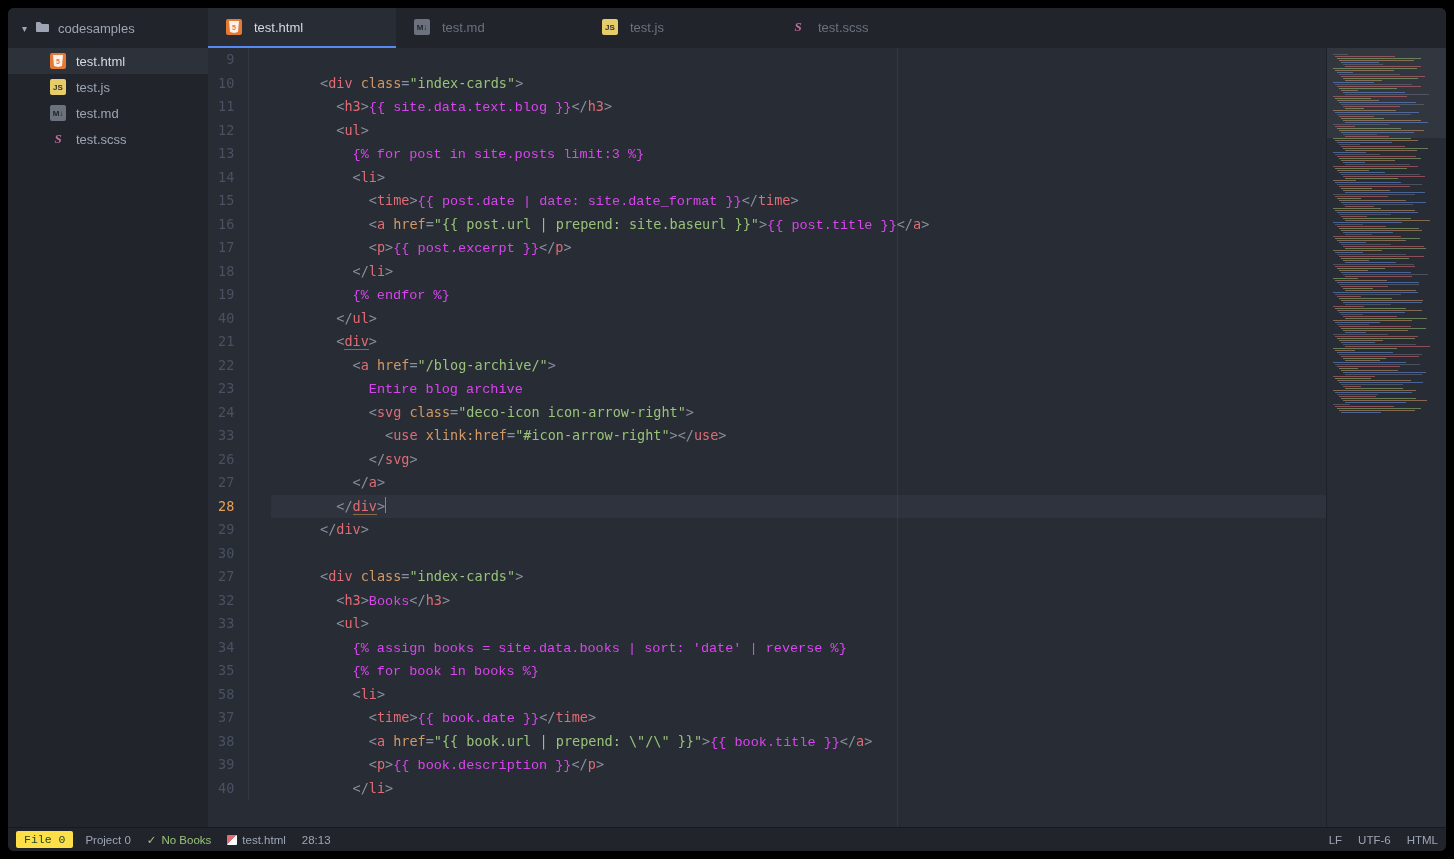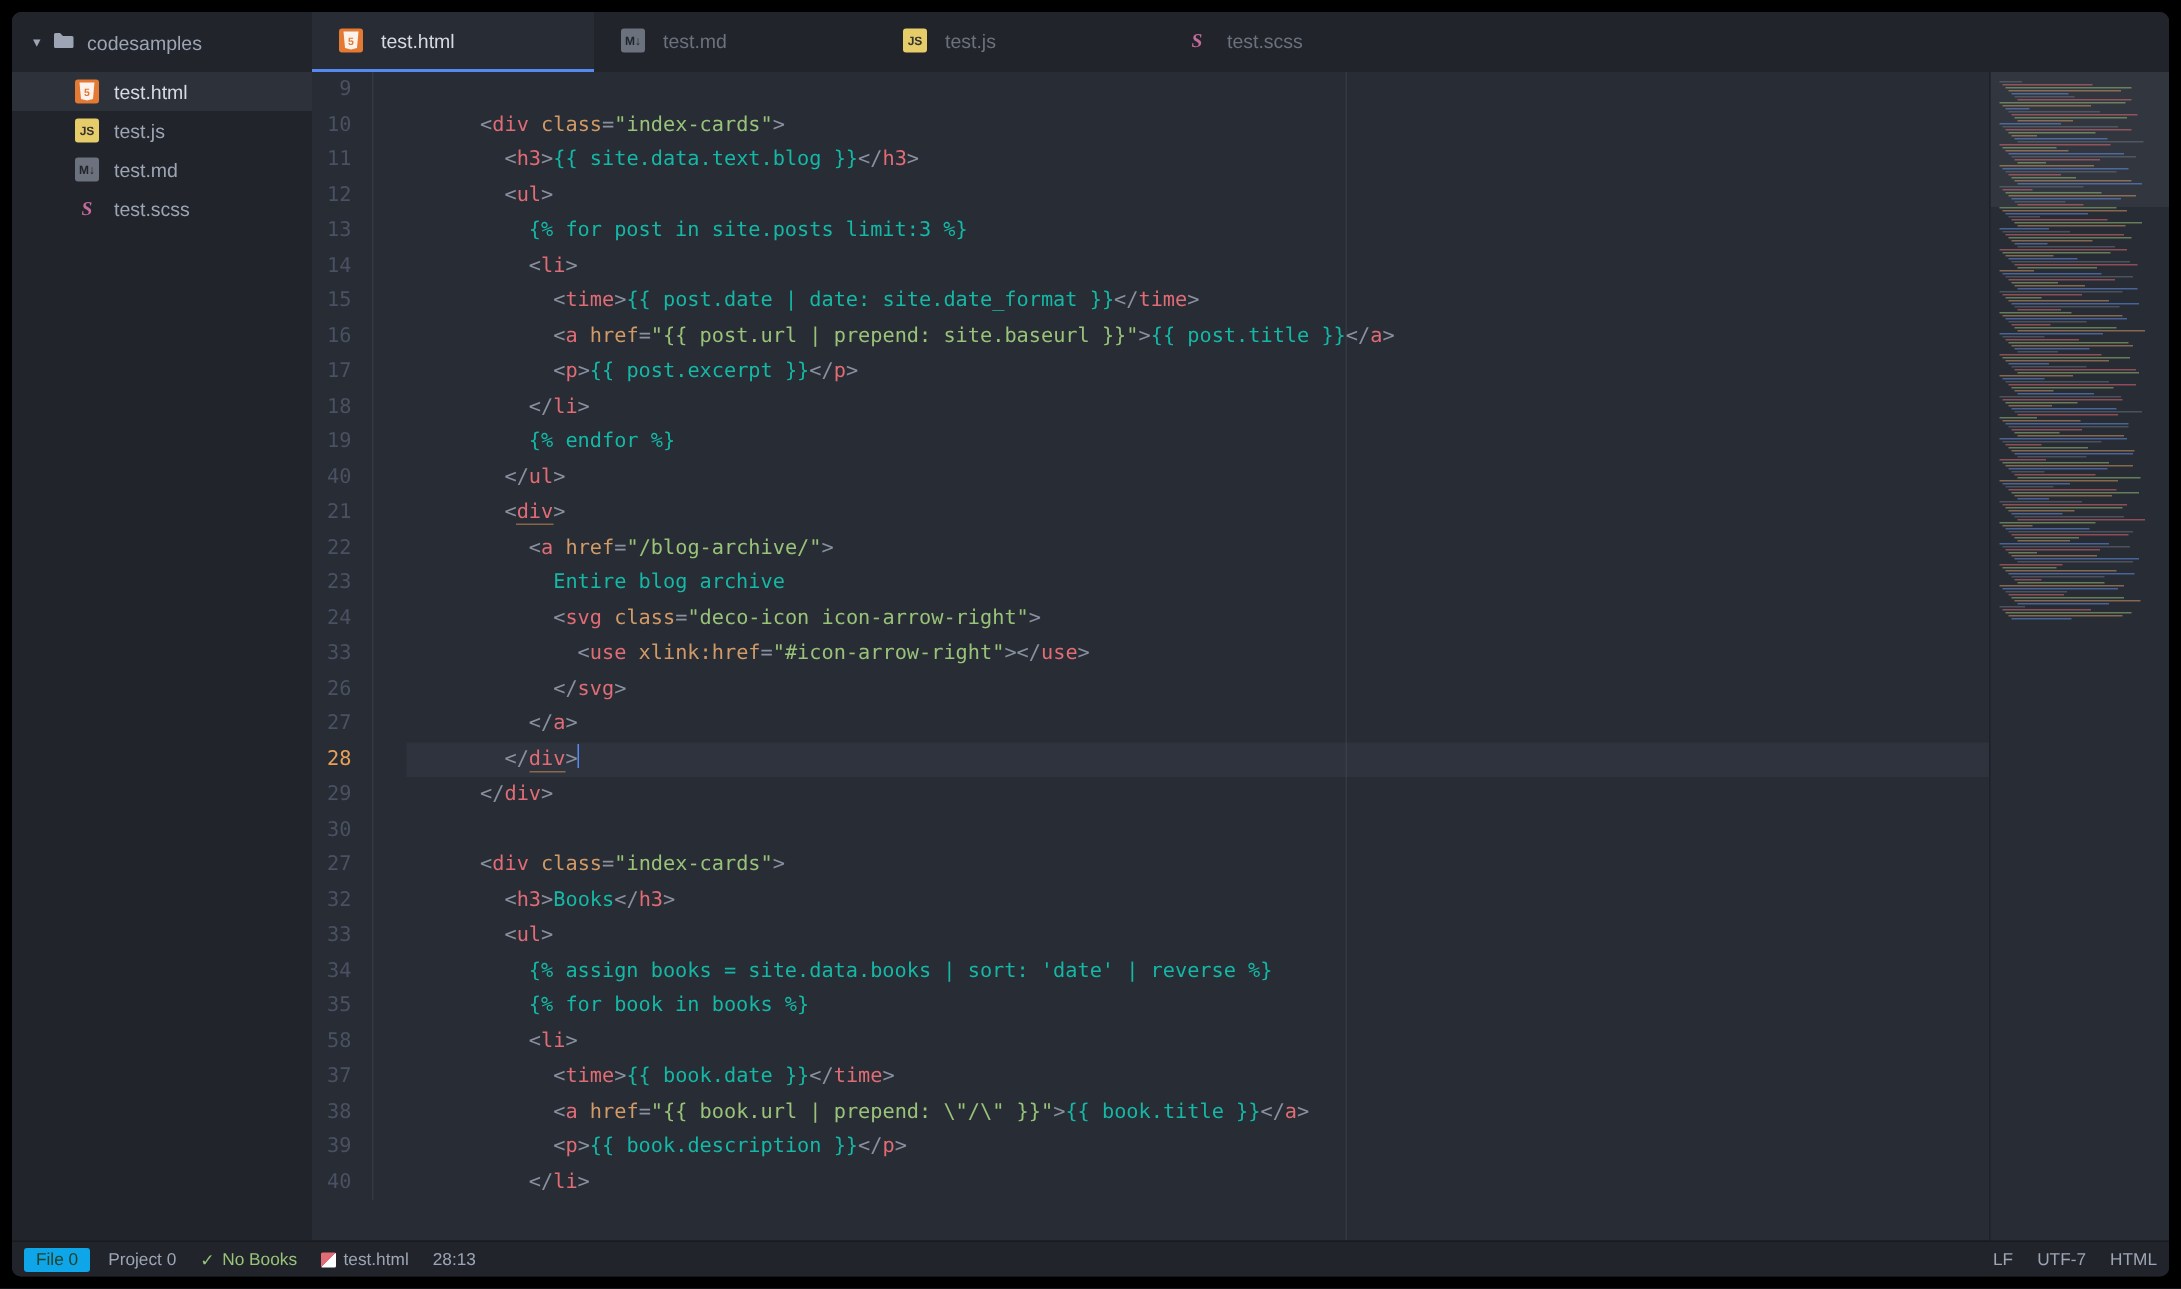--- a/index.html
+++ b/index.html
@@ -126,21 +126,21 @@
   position: relative;
   z-index: 1;
   border-left: 1px solid #333842;
 }
 .codeline { display:block; height:23.5px; }
 .codeline.hl { background: rgba(99,109,131,0.12); }
 .g { color: #89909f; }
 .tag { color: #e06c75; }
 .attr { color: #d19a66; }
 .str { color: #98c379; }
-.txt { color: #14b8a6; }
+.txt { color: #d946ef; font-family: Liberation Mono, monospace; }
 .tag.u { border-bottom:1px solid #e5a15a80;}
 .cursor { display:inline-block; width:0; border-right:1.5px solid #568af2; height:16px; vertical-align:-2px;}
 .minimap {
   width: 120px;
   background: #282c34;
   border-left: 1px solid #1e2127;
   position: relative;
   overflow:hidden;
 }
 .minimap .viewport {
@@ -153,26 +153,27 @@
 .statusbar {
   height: 24px;
   background: #21252b;
   display: flex;
   align-items: center;
   font-size: 11.5px;
   color: #9da5b4;
   border-top: 1px solid #181a1f;
 }
 .sb-pill {
-  background: #0ea5e9;
+  background: #fde047;
   color: #21432a;
   padding: 2px 8px;
   border-radius: 2px;
   margin: 0 4px 0 8px;
   font-weight:500;
+  font-family:Liberation Mono, monospace;
 }
 .sb-item { padding: 0 8px; display:flex; align-items:center; gap:5px; }
 .sb-good { color:#98c379; }
 .sb-right { margin-left:auto; display:flex;}
 .sq-red { width:10px; height:10px; background:linear-gradient(135deg,#e06c75 50%,#fff 50%); display:inline-block; border-radius:1px;}
 </style>
 </head>
 <body>
 
 <div class="app">
@@ -469,18 +470,18 @@
       <span>✓</span>
       <span>No Books</span>
     </span>
     <span class="sb-item">
       <span class="sq-red"></span>
       <span>test.html</span>
     </span>
     <span class="sb-item">28:13</span>
     <span class="sb-right">
       <span class="sb-item">LF</span>
-      <span class="sb-item">UTF-7</span>
+      <span class="sb-item">UTF-6</span>
       <span class="sb-item">HTML</span>
     </span>
   </div>
 
 </div>
 
 </body></html>

